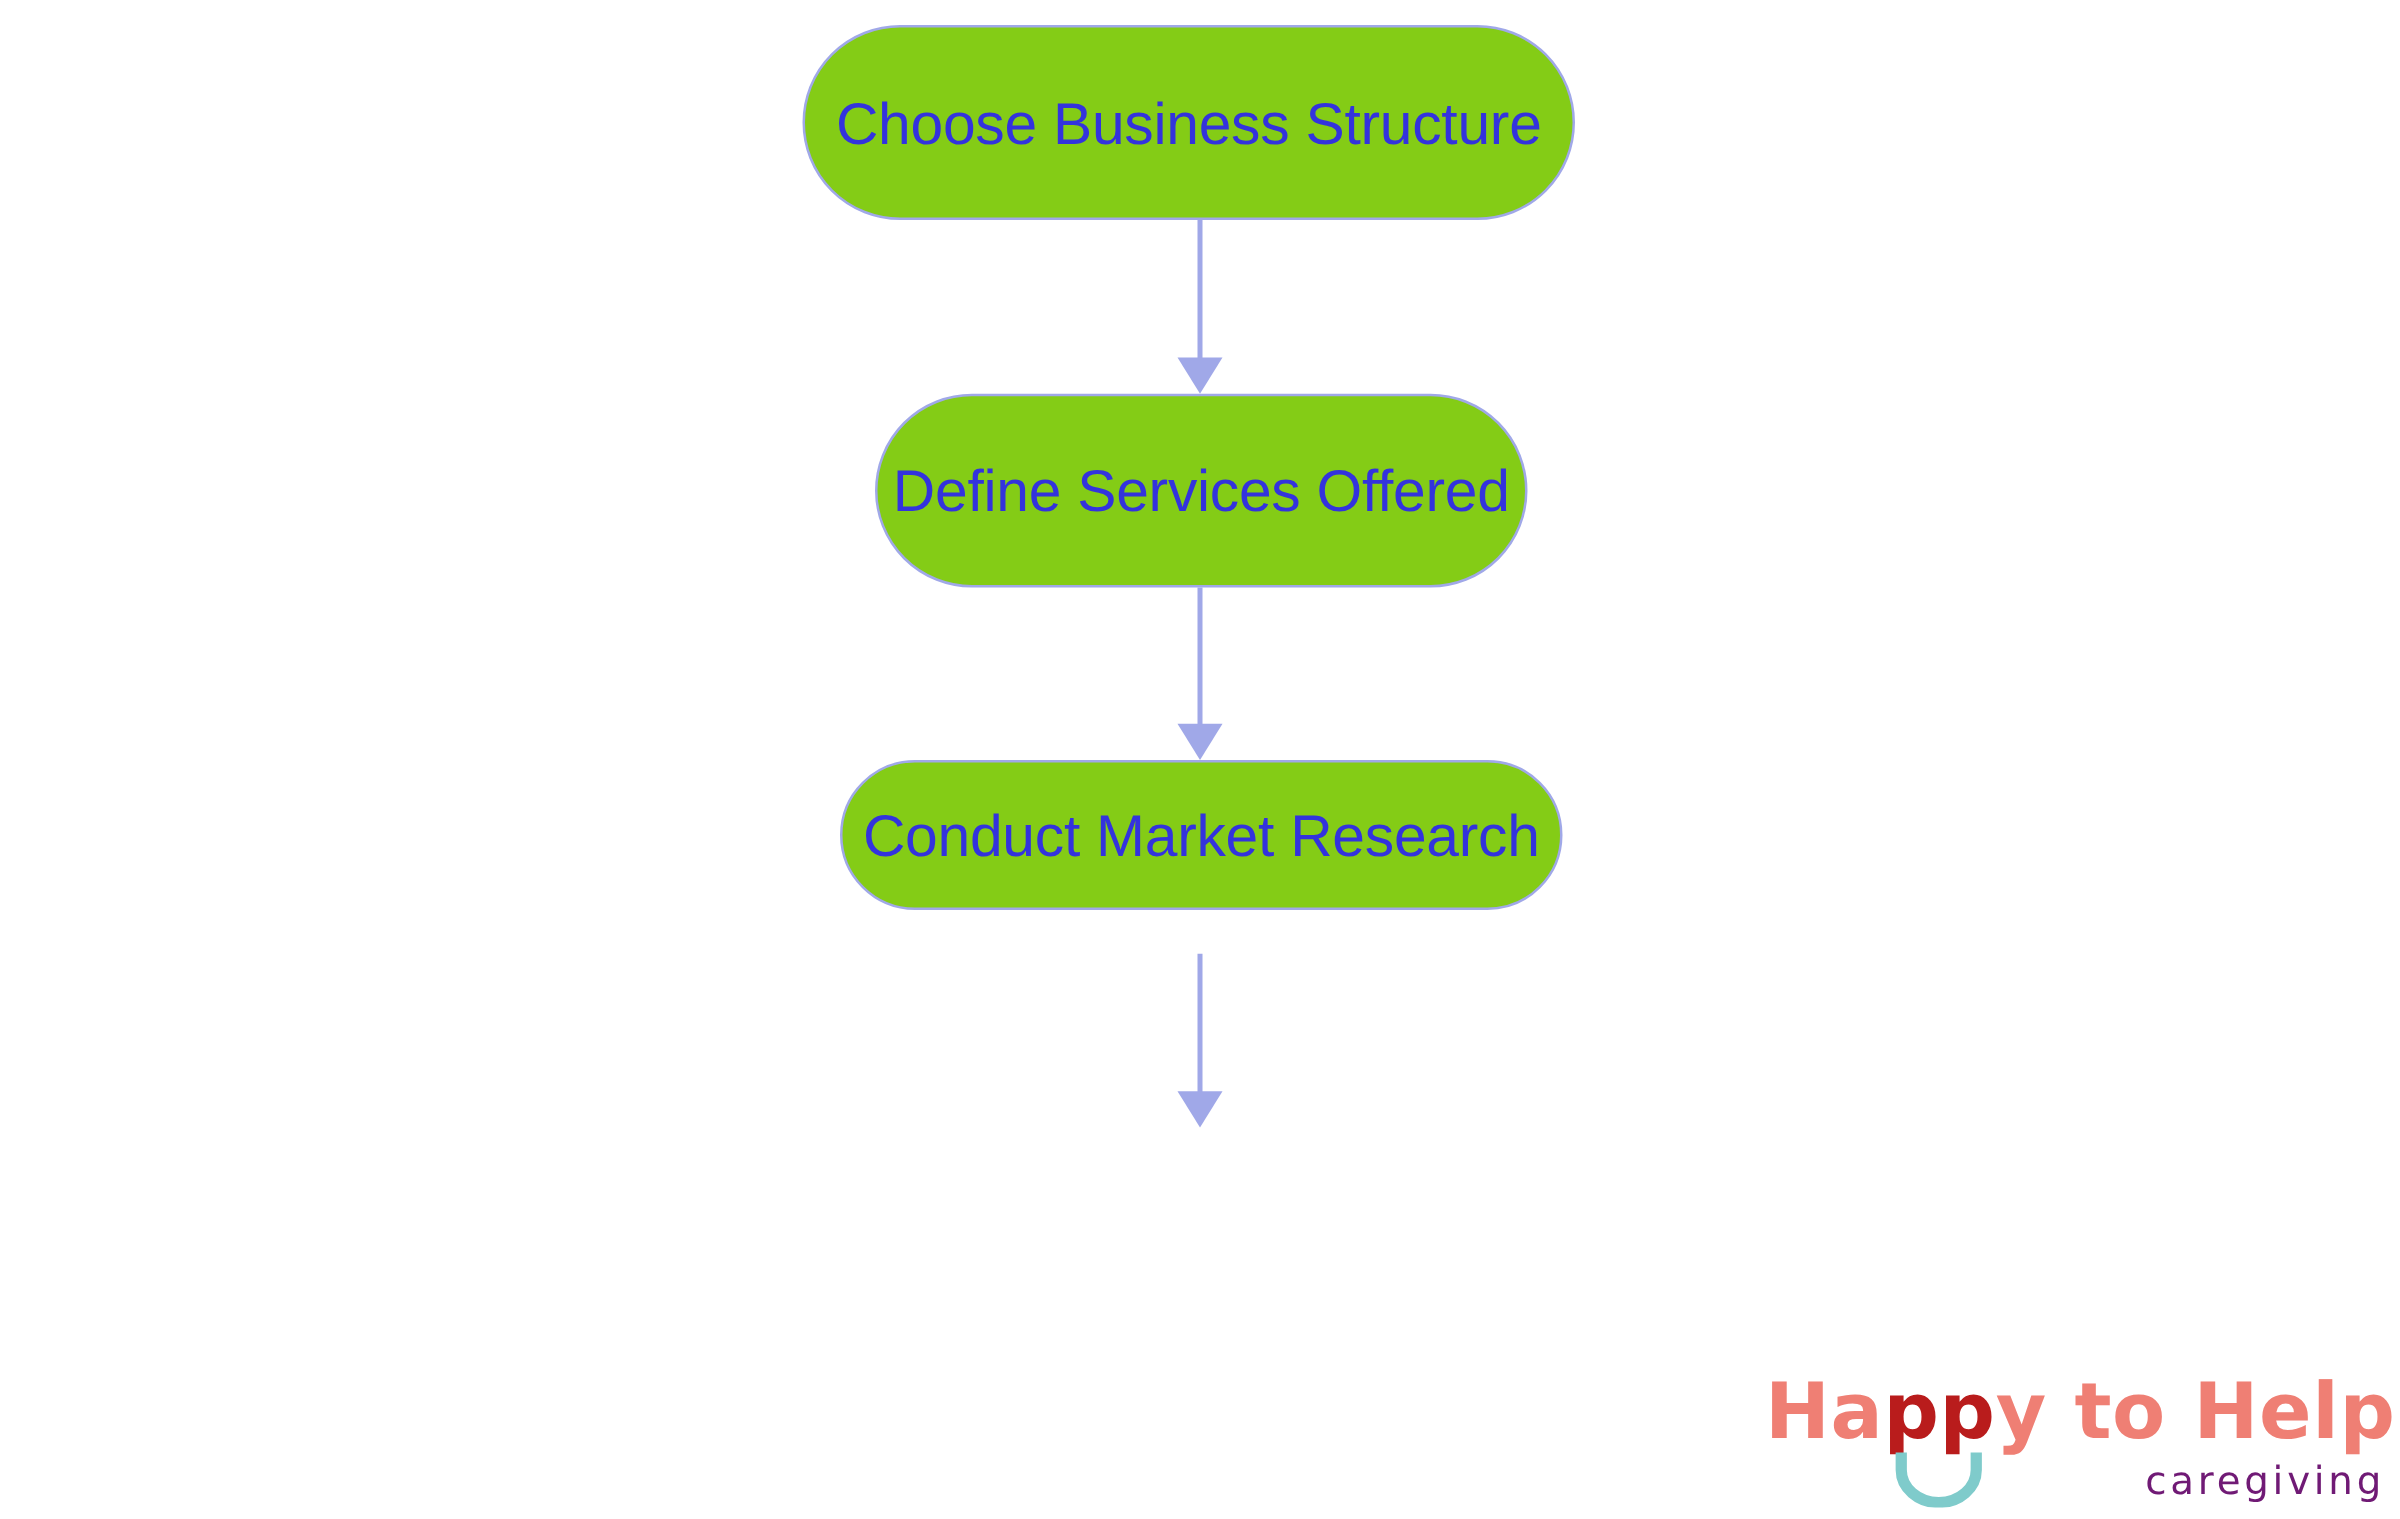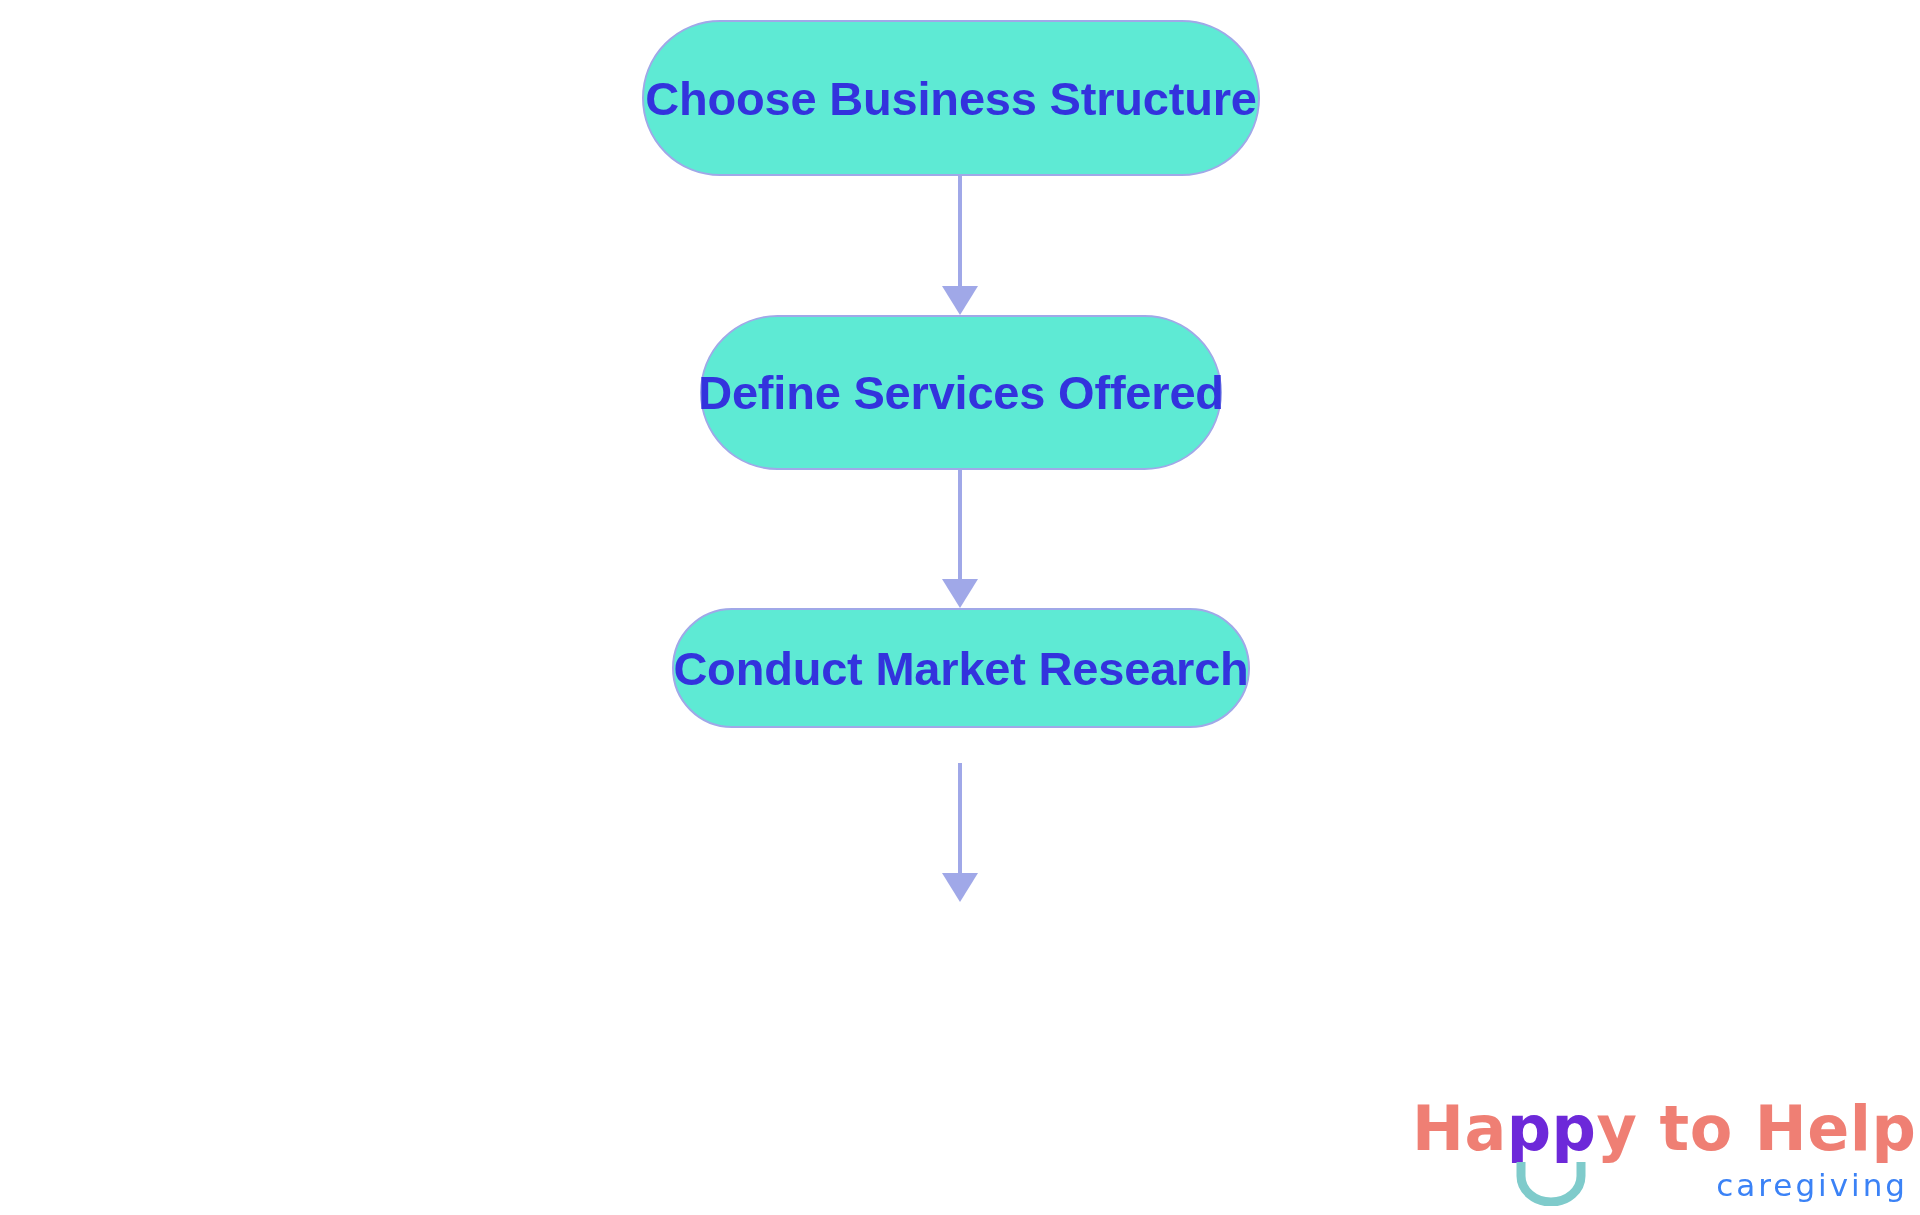--- a/index.html
+++ b/index.html
@@ -19,29 +19,29 @@
     position: absolute;
     left: 0;
     top: 0;
     width: 1920px;
     height: 1215px;
   }
 
   .flow-node {
     position: absolute;
     box-sizing: border-box;
-    background: #5eead4;
+    background: #84cc16;
     border: 2px solid #a0a8e8;
     border-radius: 9999px;
     display: flex;
     align-items: center;
     justify-content: center;
     color: #3333dd;
     font-family: "Liberation Sans", sans-serif;
-    font-weight: 700;
+    font-weight: 400;
     letter-spacing: -0.2px;
     white-space: nowrap;
   }
 
   
   .node-1 {
     left: 642px;
     top: 20px;
     width: 618px;
     height: 156px;
@@ -95,37 +95,37 @@
     top: 0;
     font-family: "DejaVu Sans", sans-serif;
     font-weight: bold;
     font-size: 62px;
     line-height: 62px;
     letter-spacing: 0.5px;
     color: #ef7f74;
     white-space: nowrap;
   }
   .logo-pp {
-    color: #6d28d9;
+    color: #b91c1c;
   }
   .logo-smile {
     position: absolute;
     left: 103px;
     top: 62px;
   }
   .logo-tagline {
     position: absolute;
     right: 4px;
     top: 70px;
     font-family: "DejaVu Sans", sans-serif;
     font-weight: 400;
     font-size: 31px;
     line-height: 34px;
     letter-spacing: 3px;
-    color: #3b82f6;
+    color: #701a75;
     white-space: nowrap;
   }
 </style>
 </head>
 <body>
 
 <div id="flowchart-canvas">
 
   <svg class="flow-connector" viewBox="0 0 1920 1215" xmlns="http://www.w3.org/2000/svg">
 

